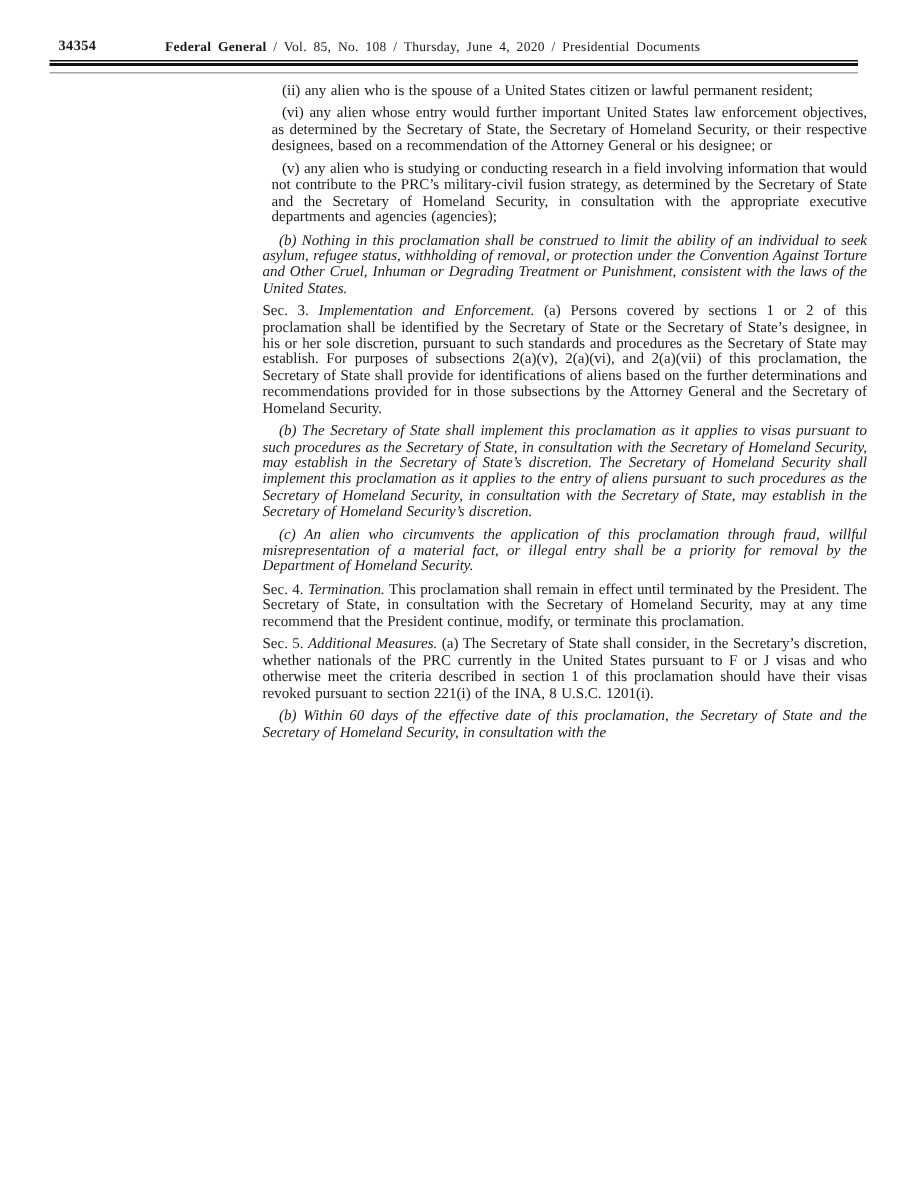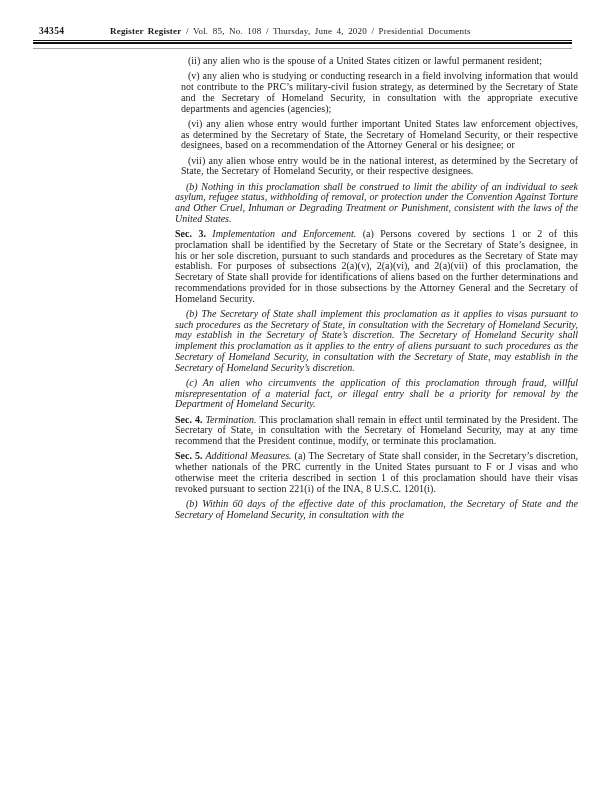--- a/index.html
+++ b/index.html
@@ -28,39 +28,38 @@
   .rule-gray  { top: 47.5px; height: 1.5px; background: #a6a6a6; }
   .body-col {
     position: absolute; left: 175px; top: 56px; width: 403px;
     font-size: 10px; line-height: 10.75px;
     text-align: justify; word-spacing: 0.4px;
   }
   .body-col p { margin: 0 0 4.5px 0; }
   .body-col p.k-sub    { margin-left: 6px; text-indent: 7px; }
   .body-col p.k-indent { text-indent: 11px; font-style: italic; }
   .body-col p.k-sec    { text-indent: 0; }
-  .body-col b { font-weight: bold; }
+  .body-col b { font-weight: normal; }
   .body-col i { }
 </style>
 </head>
 <body>
 
 <div class="page">
   <div class="header">
     <span class="pagenum">34354</span>
-    <span class="citation"><b>Register Register</b><span> / Vol. 85, No. 108 / Thursday, June 4, 2020 / Presidential Documents</span></span>
+    <span class="citation"><b>Federal General</b><span> / Vol. 85, No. 108 / Thursday, June 4, 2020 / Presidential Documents</span></span>
   </div>
   <div class="rule rule-thin"></div>
   <div class="rule rule-thick"></div>
   <div class="rule rule-gray"></div>
   <div class="body-col">
       <p class="k-sub">(ii) any alien who is the spouse of a United States citizen or lawful permanent resident;</p>
+      <p class="k-sub">(vi) any alien whose entry would further important United States law enforcement objectives, as determined by the Secretary of State, the Secretary of Homeland Security, or their respective designees, based on a recommendation of the Attorney General or his designee; or</p>
       <p class="k-sub">(v) any alien who is studying or conducting research in a field involving information that would not contribute to the PRC’s military-civil fusion strategy, as determined by the Secretary of State and the Secretary of Homeland Security, in consultation with the appropriate executive departments and agencies (agencies);</p>
-      <p class="k-sub">(vi) any alien whose entry would further important United States law enforcement objectives, as determined by the Secretary of State, the Secretary of Homeland Security, or their respective designees, based on a recommendation of the Attorney General or his designee; or</p>
-      <p class="k-sub">(vii) any alien whose entry would be in the national interest, as determined by the Secretary of State, the Secretary of Homeland Security, or their respective designees.</p>
       <p class="k-indent">(b) Nothing in this proclamation shall be construed to limit the ability of an individual to seek asylum, refugee status, withholding of removal, or protection under the Convention Against Torture and Other Cruel, Inhuman or Degrading Treatment or Punishment, consistent with the laws of the United States.</p>
       <p class="k-sec"><b>Sec. 3. </b><i>Implementation and Enforcement. </i>(a) Persons covered by sections 1 or 2 of this proclamation shall be identified by the Secretary of State or the Secretary of State’s designee, in his or her sole discretion, pursuant to such standards and procedures as the Secretary of State may establish. For purposes of subsections 2(a)(v), 2(a)(vi), and 2(a)(vii) of this proclamation, the Secretary of State shall provide for identifications of aliens based on the further determinations and recommendations provided for in those subsections by the Attorney General and the Secretary of Homeland Security.</p>
       <p class="k-indent">(b) The Secretary of State shall implement this proclamation as it applies to visas pursuant to such procedures as the Secretary of State, in consultation with the Secretary of Homeland Security, may establish in the Secretary of State’s discretion. The Secretary of Homeland Security shall implement this proclamation as it applies to the entry of aliens pursuant to such procedures as the Secretary of Homeland Security, in consultation with the Secretary of State, may establish in the Secretary of Homeland Security’s discretion.</p>
       <p class="k-indent">(c) An alien who circumvents the application of this proclamation through fraud, willful misrepresentation of a material fact, or illegal entry shall be a priority for removal by the Department of Homeland Security.</p>
       <p class="k-sec"><b>Sec. 4. </b><i>Termination. </i>This proclamation shall remain in effect until terminated by the President. The Secretary of State, in consultation with the Secretary of Homeland Security, may at any time recommend that the President continue, modify, or terminate this proclamation.</p>
       <p class="k-sec"><b>Sec. 5. </b><i>Additional Measures. </i>(a) The Secretary of State shall consider, in the Secretary’s discretion, whether nationals of the PRC currently in the United States pursuant to F or J visas and who otherwise meet the criteria described in section 1 of this proclamation should have their visas revoked pursuant to section 221(i) of the INA, 8 U.S.C. 1201(i).</p>
       <p class="k-indent">(b) Within 60 days of the effective date of this proclamation, the Secretary of State and the Secretary of Homeland Security, in consultation with the</p>
     </div>
 </div>
 

